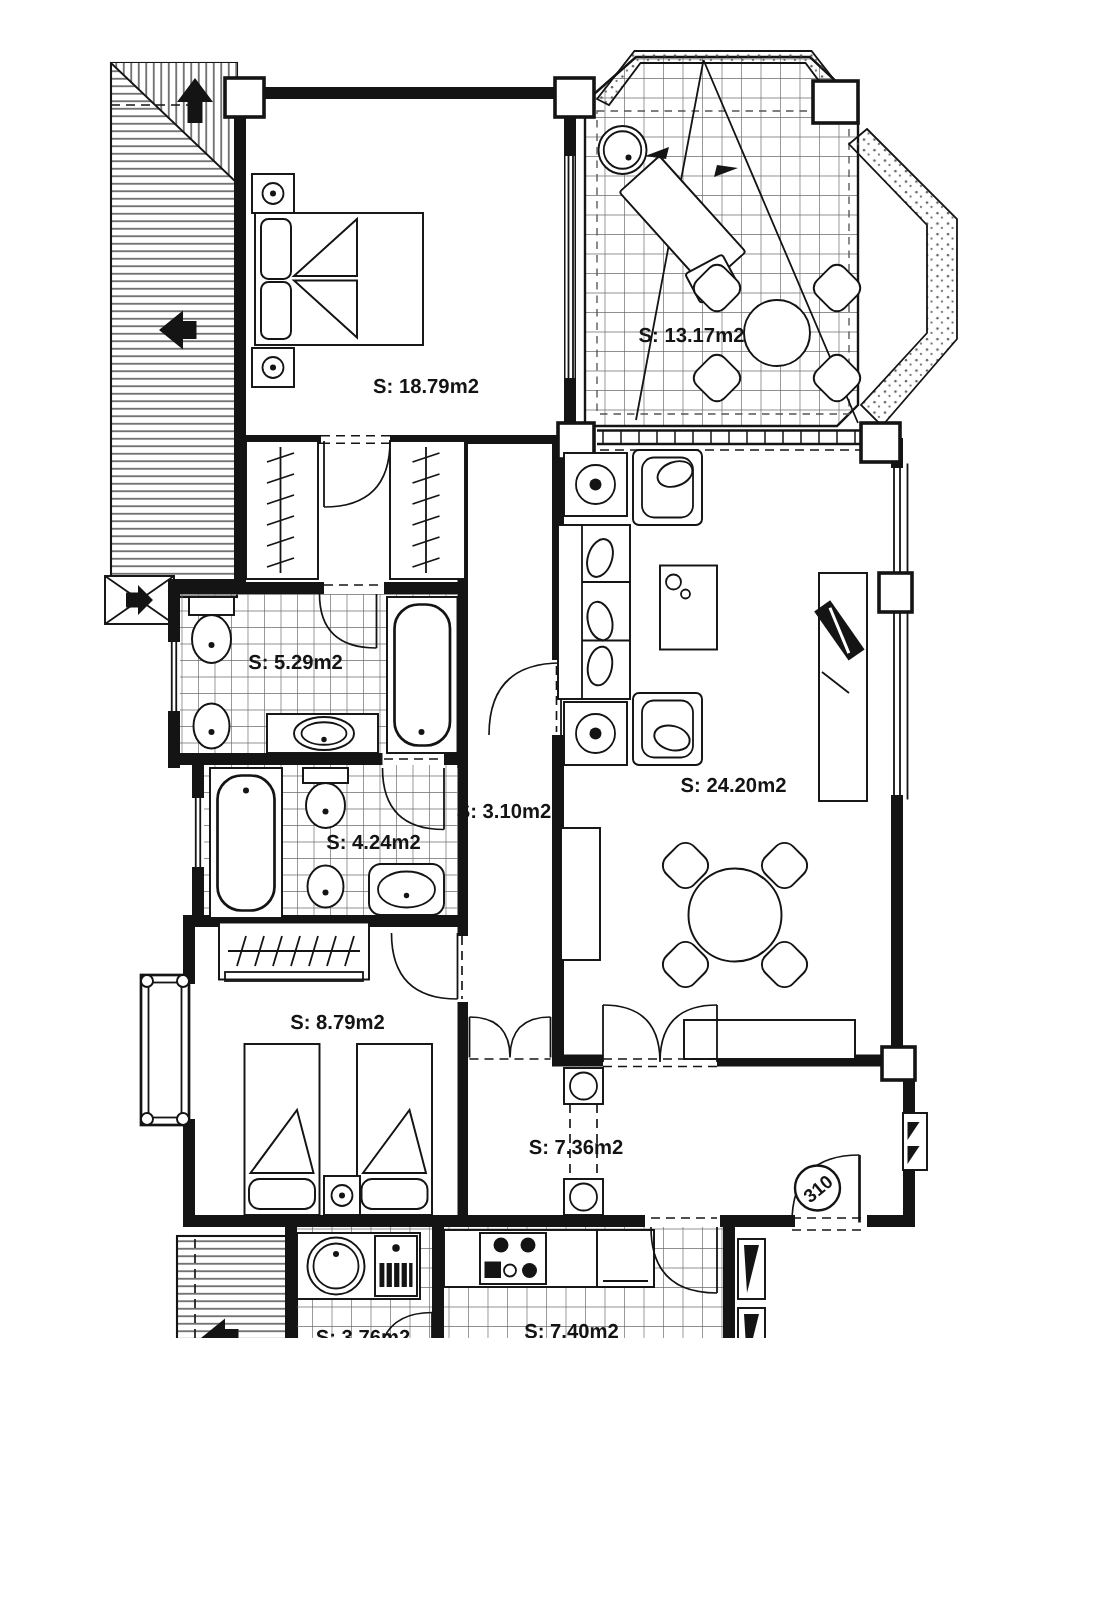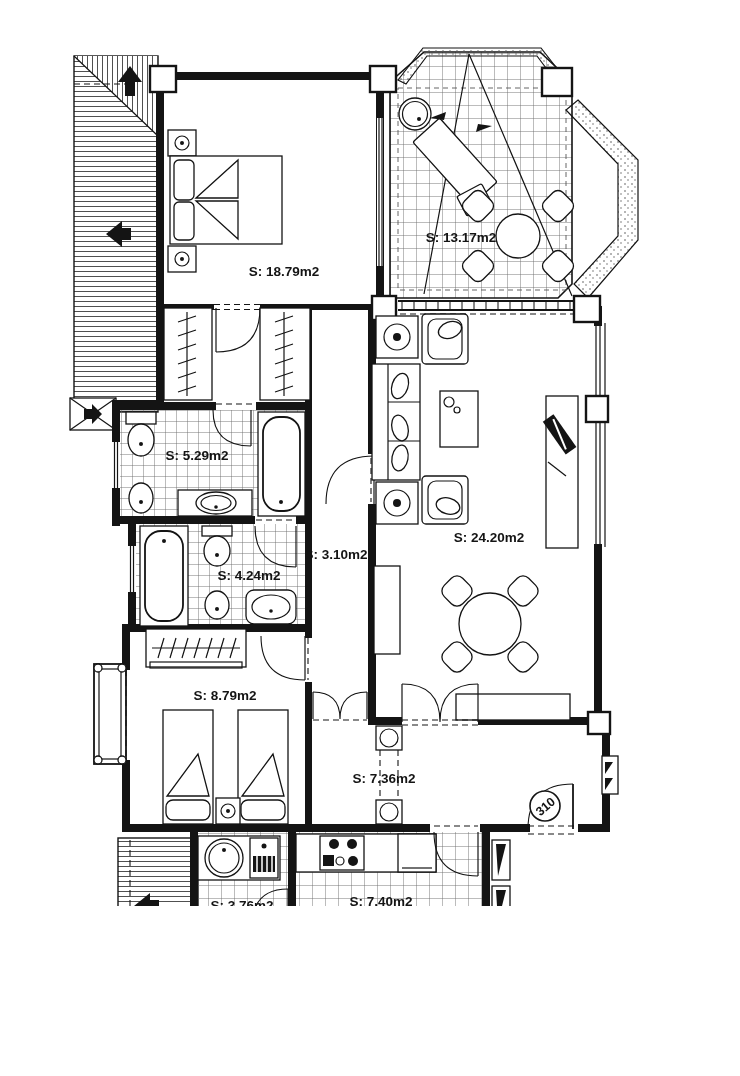--- a/index.html
+++ b/index.html
@@ -1,16 +1,16 @@
 <!DOCTYPE html>
 <html><head>
 <meta charset="utf-8">
 <style>
   html,body{margin:0;padding:0;background:#fff;}
-  .page{width:740px;height:892px;margin:14px auto;background:#fff;position:relative;overflow:hidden;}
+  .page{width:740px;height:892px;margin:0 auto;background:#fff;position:relative;overflow:hidden;}
   svg{display:block;}
   .wall{fill:#141414;stroke:none;}
   .pillar{fill:#fff;stroke:#141414;stroke-width:2.4;}
   .thin{fill:none;stroke:#141414;stroke-width:1.2;}
   .thin2{fill:none;stroke:#141414;stroke-width:1.8;}
   .fix{fill:#fff;stroke:#141414;stroke-width:1.3;}
   .arc{fill:none;stroke:#141414;stroke-width:1.1;}
   .dash{fill:none;stroke:#141414;stroke-width:1.1;stroke-dasharray:6 4;}
   .dashL{fill:none;stroke:#555;stroke-width:0.9;stroke-dasharray:5 4;}
   .blk{fill:#141414;stroke:none;}

